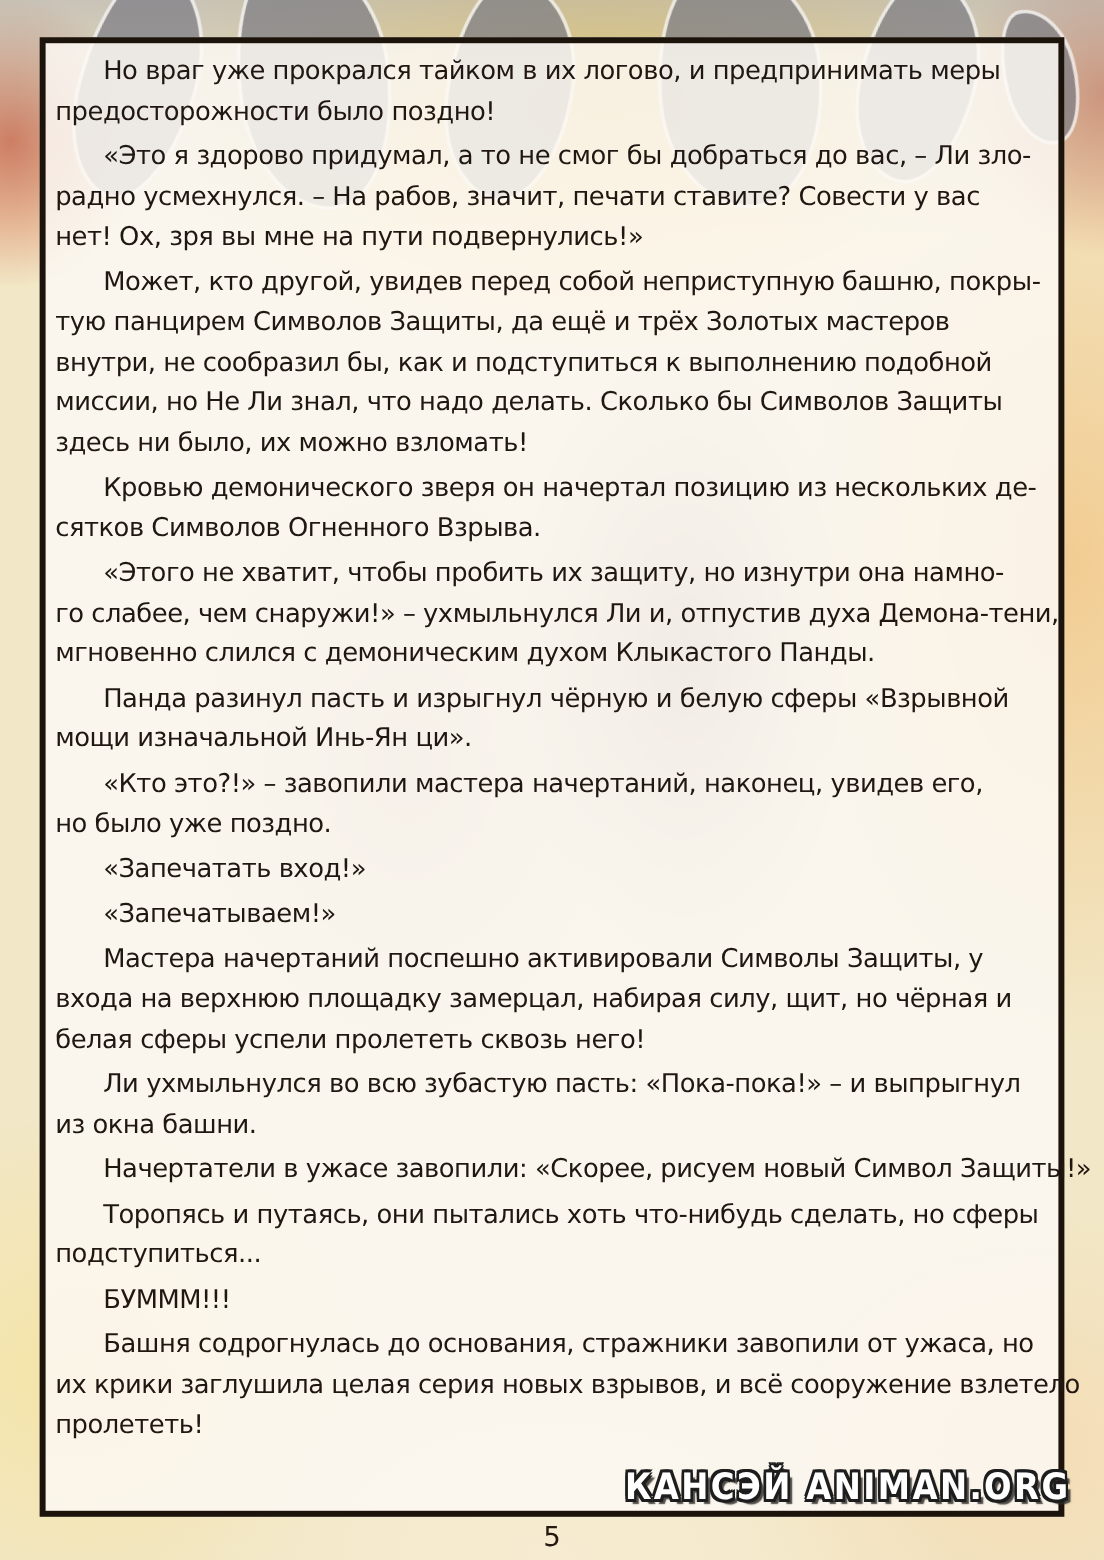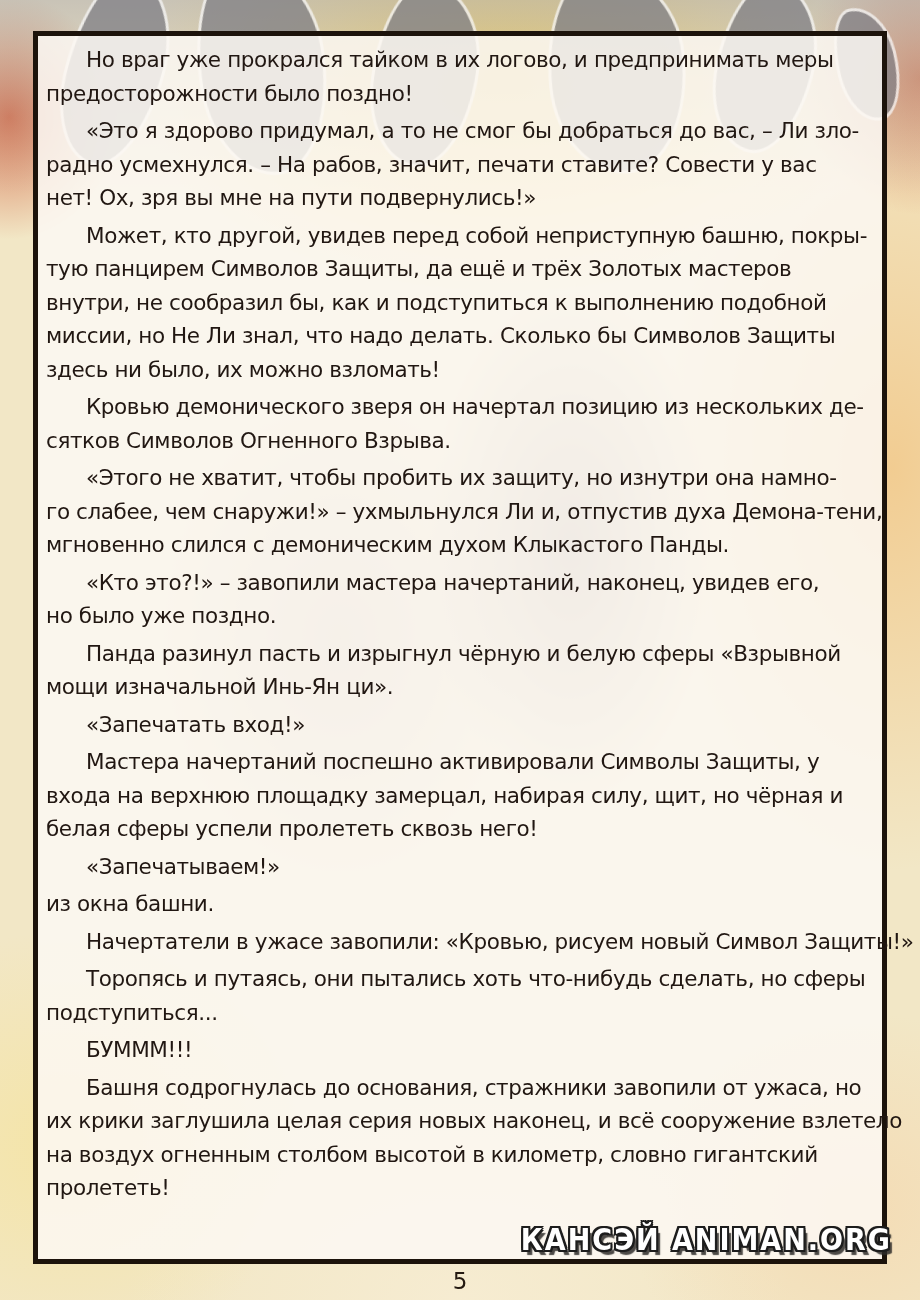--- a/index.html
+++ b/index.html
@@ -121,55 +121,55 @@
         <div class="para">
           <div class="line indent">Кровью демонического зверя он начертал позицию из нескольких де-</div>
           <div class="line">сятков Символов Огненного Взрыва.</div>
         </div>
         <div class="para">
           <div class="line indent">«Этого не хватит, чтобы пробить их защиту, но изнутри она намно-</div>
           <div class="line">го слабее, чем снаружи!» – ухмыльнулся Ли и, отпустив духа Демона-тени,</div>
           <div class="line">мгновенно слился с демоническим духом Клыкастого Панды.</div>
         </div>
         <div class="para">
+          <div class="line indent">Панда разинул пасть и изрыгнул чёрную и белую сферы «Взрывной</div>
+          <div class="line">мощи изначальной Инь-Ян ци».</div>
+        </div>
+        <div class="para">
           <div class="line indent">«Кто это?!» – завопили мастера начертаний, наконец, увидев его,</div>
           <div class="line">но было уже поздно.</div>
         </div>
         <div class="para">
-          <div class="line indent">Панда разинул пасть и изрыгнул чёрную и белую сферы «Взрывной</div>
-          <div class="line">мощи изначальной Инь-Ян ци».</div>
+          <div class="line indent">«Запечатать вход!»</div>
         </div>
         <div class="para">
-          <div class="line indent">«Запечатать вход!»</div>
+          <div class="line indent">«Запечатываем!»</div>
         </div>
         <div class="para">
           <div class="line indent">Мастера начертаний поспешно активировали Символы Защиты, у</div>
           <div class="line">входа на верхнюю площадку замерцал, набирая силу, щит, но чёрная и</div>
           <div class="line">белая сферы успели пролететь сквозь него!</div>
         </div>
         <div class="para">
-          <div class="line indent">«Запечатываем!»</div>
-        </div>
-        <div class="para">
+          <div class="line indent">Ли ухмыльнулся во всю зубастую пасть: «Пока-пока!» – и выпрыгнул</div>
           <div class="line">из окна башни.</div>
         </div>
         <div class="para">
-          <div class="line indent">Начертатели в ужасе завопили: «Кровью, рисуем новый Символ Защиты!»</div>
+          <div class="line indent">Начертатели в ужасе завопили: «Скорее, рисуем новый Символ Защиты!»</div>
         </div>
         <div class="para">
           <div class="line indent">Торопясь и путаясь, они пытались хоть что-нибудь сделать, но сферы</div>
           <div class="line">подступиться...</div>
         </div>
         <div class="para">
           <div class="line indent">БУМММ!!!</div>
         </div>
         <div class="para">
           <div class="line indent">Башня содрогнулась до основания, стражники завопили от ужаса, но</div>
-          <div class="line">их крики заглушила целая серия новых наконец, и всё сооружение взлетело</div>
-          <div class="line">на воздух огненным столбом высотой в километр, словно гигантский</div>
+          <div class="line">их крики заглушила целая серия новых взрывов, и всё сооружение взлетело</div>
           <div class="line">пролететь!</div>
         </div>
       </div>
   </div>
 
   <div class="watermark">КАНСЭЙ ANIMAN.ORG</div>
   <div class="page-number">5</div>
 
 </div>
 

